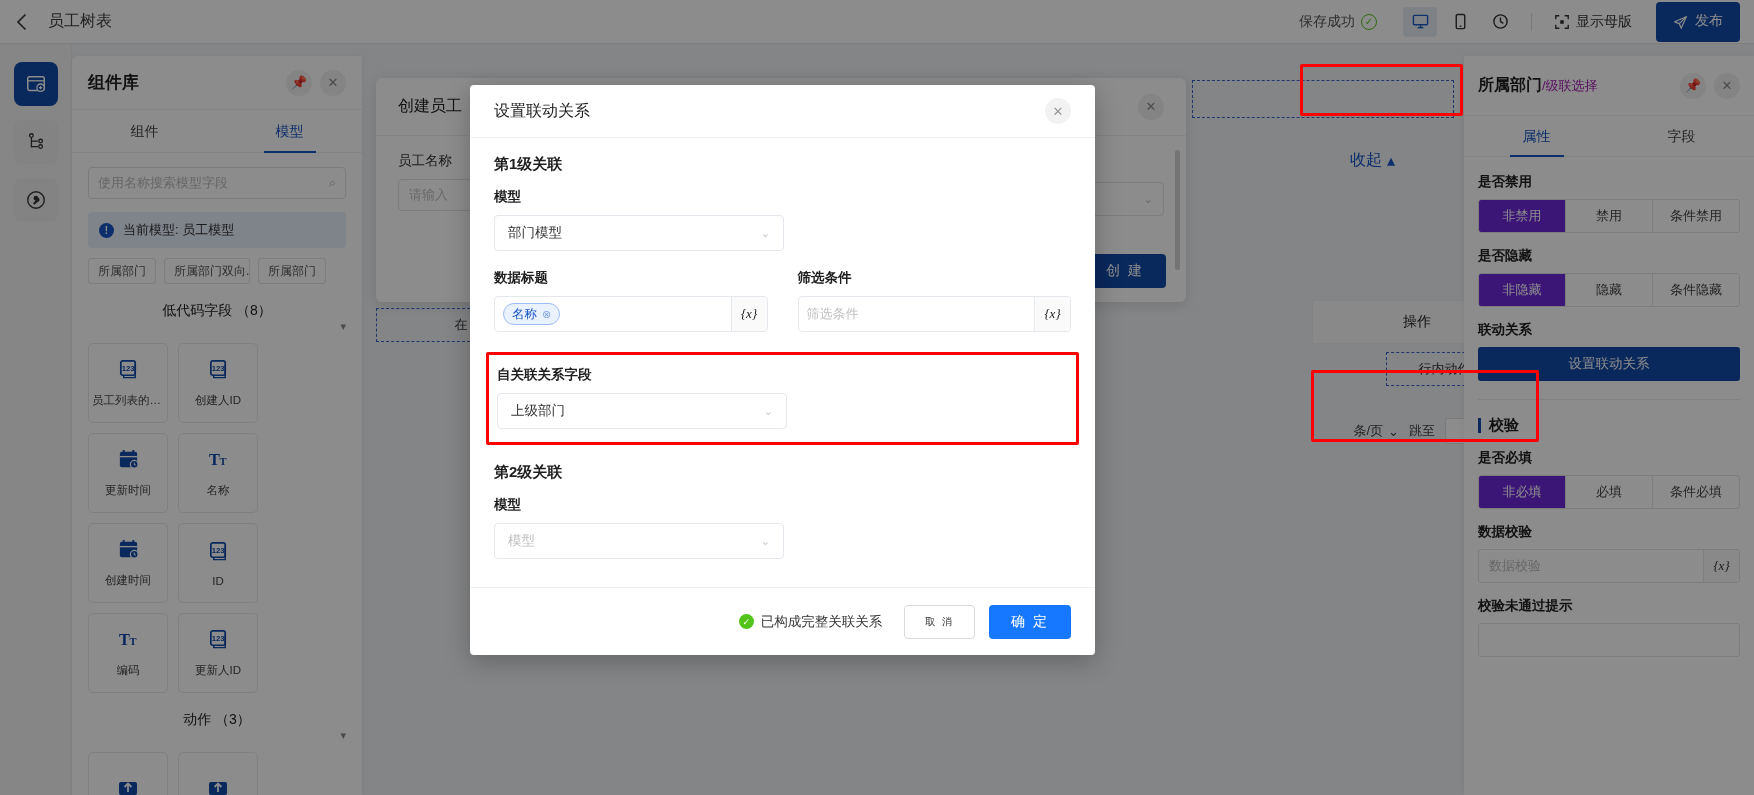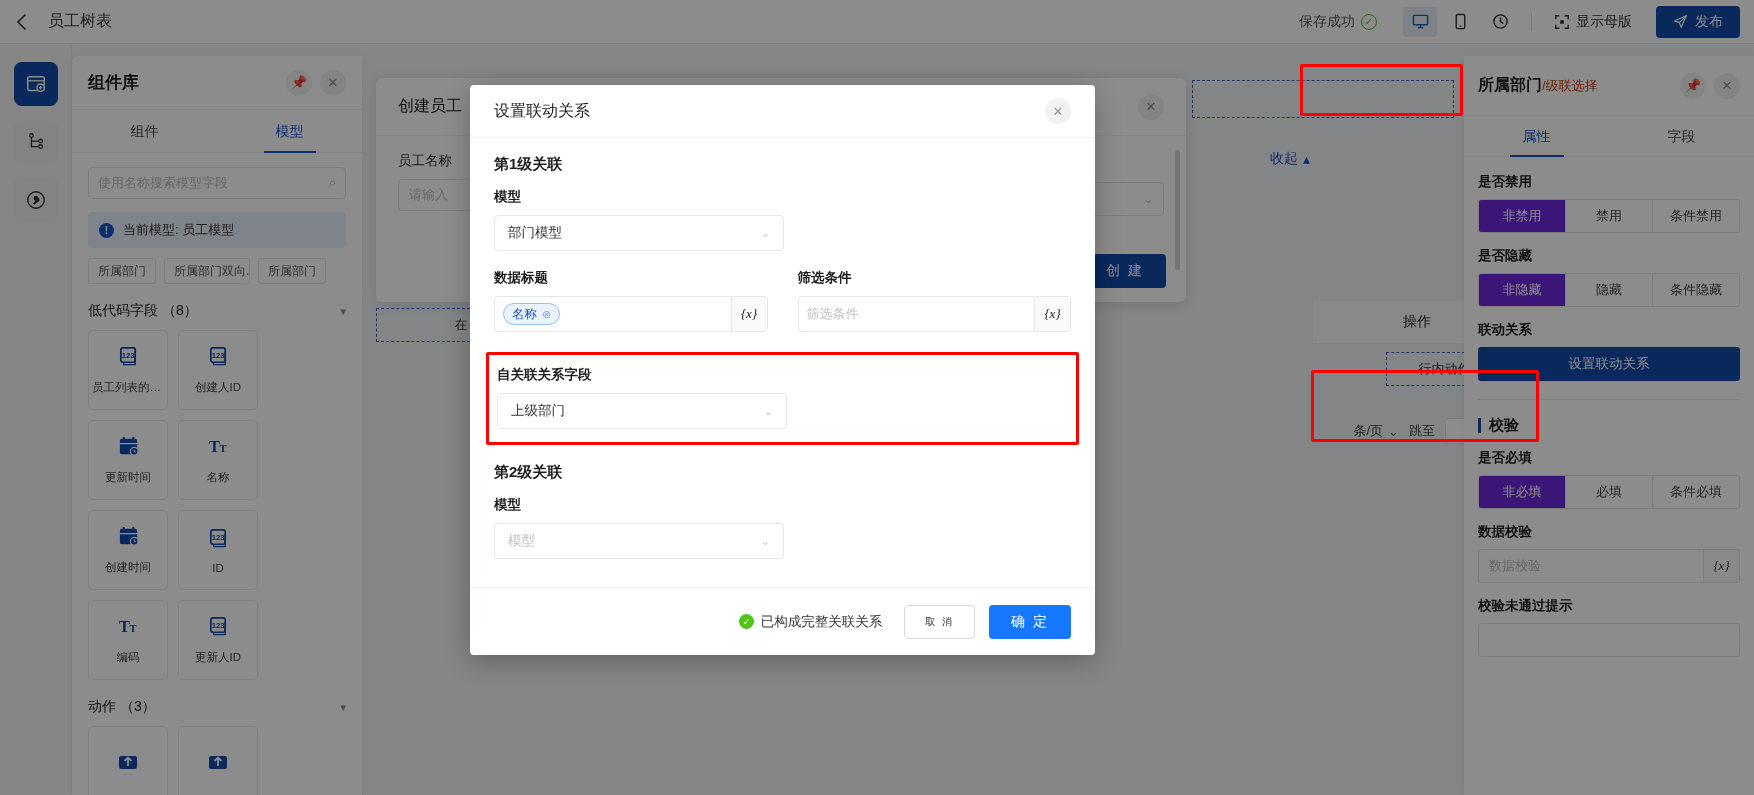--- a/index.html
+++ b/index.html
@@ -38,21 +38,21 @@
   }
   .dev-icon {
     width: 34px; height: 30px; display: flex; align-items: center; justify-content: center;
     border-radius: 4px; color: #333; margin: 0 2px;
   }
   .dev-icon.active { background: #e6ecf5; color: #1c5bbf; }
   .vdiv { width: 1px; height: 18px; background: #ddd; margin: 0 10px; }
   .master-btn { display: flex; align-items: center; gap: 6px; font-size: 14px; color: #333; padding: 0 10px; }
   .publish-btn {
     background: #1249a8; color: #fff; font-size: 14px; border-radius: 4px;
-    height: 32px; padding: 12px 17px; display: flex; align-items: center; gap: 7px;
+    height: 40px; padding: 12px 17px; display: flex; align-items: flex-end; gap: 7px;
     margin-left: 12px;
   }
 
   
   .rail {
     position: absolute; left: 0; top: 44px; bottom: 0; width: 72px;
     background: #f5f5f5; padding-top: 18px; display: flex; flex-direction: column;
     align-items: center; gap: 14px; border-right: 1px solid #ececec;
   }
   .rail-btn {
@@ -98,21 +98,21 @@
     width: 15px; height: 15px; border-radius: 50%; background: #1755c4; color: #fff;
     font-size: 10px; display: flex; align-items: center; justify-content: center; font-weight: bold;
   }
   .chip-row { display: flex; gap: 8px; margin: 10px 16px 0; }
   .chip {
     border: 1px solid #e3e3e3; border-radius: 3px; height: 26px; padding: 0 9px;
     font-size: 12px; color: #555; display: flex; align-items: center;
     max-width: 86px; overflow: hidden; white-space: nowrap;
   }
   .sect-head {
-    display: flex; align-items: center; margin: 18px 16px 0; font-size: 14px; color: #222; font-weight: 500;
+    display: flex; align-items: center; margin: 18px 16px 0; font-size: 14px; color: #222; font-weight: 500; flex-direction: column;
   }
   .sect-head .caret { margin-left: auto; color: #888; font-size: 11px; }
   .card-grid { display: flex; flex-wrap: wrap; gap: 10px; margin: 10px 16px 0; }
   .fcard {
     width: 80px; height: 80px; border: 1px solid #eaeaea; border-radius: 5px;
     display: flex; flex-direction: column; align-items: center; justify-content: center; gap: 8px;
     background: #fff;
   }
   .fcard .ficon { color: #a16207; text-decoration: underline; }
   .fcard .flabel {
@@ -174,32 +174,32 @@
     position: absolute; right: 0; top: 118px; display: flex; align-items: center; gap: 10px;
     font-size: 13px; color: #444;
   }
   .pg-select { display: flex; align-items: center; gap: 5px; }
   .pg-input { width: 54px; height: 26px; border: 1px solid #e0e0e0; border-radius: 3px; background: #fff; }
   .top-right-dash {
     position: absolute; left: 1192px; top: 80px; width: 262px; height: 38px;
     border: 1px dashed #3a62c4;
   }
   .collapse-link {
-    position: absolute; left: 1270px; top: 150px; font-size: 14px; color: #1755c4;
+    position: absolute; left: 1350px; top: 150px; font-size: 16px; color: #1755c4;
     display: flex; align-items: center; gap: 5px;
   }
 
   
   .rightpanel {
     position: absolute; right: 0; top: 56px; bottom: 0; width: 290px; background: #fff;
     box-shadow: -1px 0 6px rgba(0,0,0,.06);
   }
   .rp-head { height: 60px; display: flex; align-items: center; padding: 0 14px; border-bottom: 1px solid #f0f0f0; }
   .rp-title { font-size: 16px; font-weight: 700; color: #1f1f1f; }
-  .rp-sub { font-size: 13px; color: #c2410c; font-weight: 400; }
+  .rp-sub { font-size: 13px; color: #a21caf; font-weight: 400; }
   .rp-tabs { display: flex; border-bottom: 1px solid #f0f0f0; }
   .rp-tab { flex: 1; text-align: center; padding: 12px 0 10px; font-size: 14px; color: #444; position: relative; }
   .rp-tab.active { color: #1755c4; }
   .rp-tab.active::after {
     content: ''; position: absolute; bottom: -1px; left: 50%; transform: translateX(-50%);
     width: 54px; height: 2px; background: #1755c4;
   }
   .rp-body { padding: 14px 14px 0; }
   .rp-label { font-size: 13.5px; color: #222; font-weight: 700; margin: 14px 0 8px; }
   .rp-label:first-child { margin-top: 2px; }

